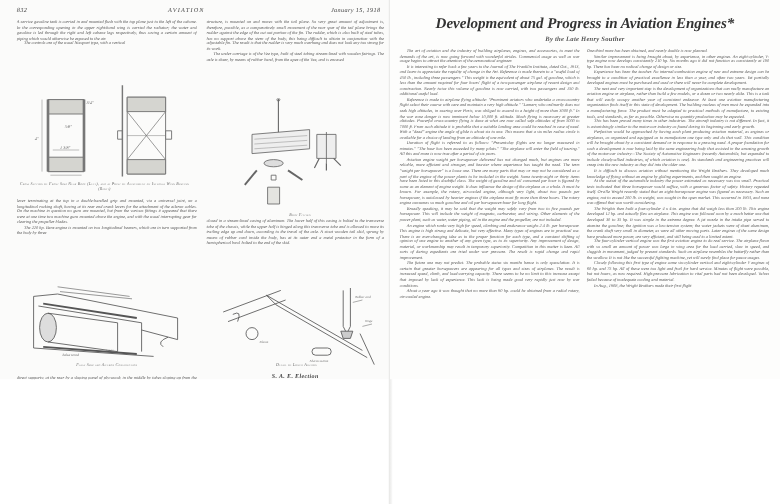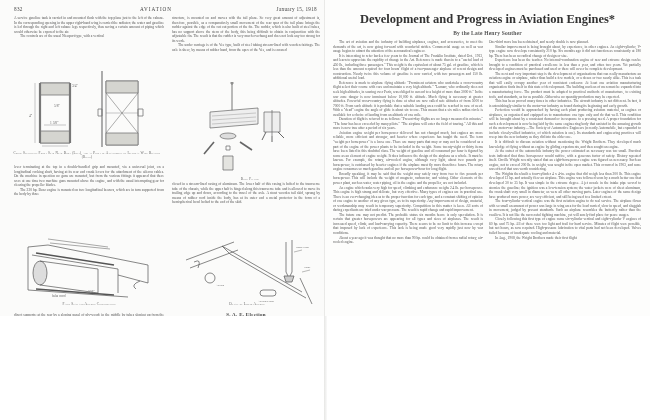--- a/index.html
+++ b/index.html
@@ -1,17 +1,17 @@
 <!DOCTYPE html>
 <html><head>
 <meta charset="utf-8">
 <style>
   html,body{margin:0;padding:0;background:#fff;}
   body{width:650px;height:420px;overflow:hidden;position:relative;font-family:"Liberation Serif",serif;color:#3a3a3a;}
-  .page{position:absolute;top:0;width:325px;height:316px;background:#fbfbfa;overflow:hidden;}
+  .page{position:absolute;top:0;width:325px;height:316px;background:#fbfbfa;overflow:hidden;font-style:italic;}
   .left{left:0;}
   .right{left:325px;background:#fdfdfc;}
   .spine{position:absolute;left:324px;top:0;width:3px;height:420px;background:linear-gradient(to right,#e6e6e4,#fafafa);}
   .hdr{position:absolute;top:6px;font-size:5.2px;letter-spacing:0.3px;color:#444;}
   .txt{position:absolute;font-size:3.6px;line-height:4.55px;text-align:justify;color:#555;overflow:hidden;}
   .txt p{margin:0;text-indent:6px;}
   .cap{position:absolute;font-size:3.4px;line-height:4.3px;text-align:center;color:#666;font-variant:small-caps;letter-spacing:0.2px;}
   .sec-title{position:absolute;font-size:5px;text-align:center;color:#444;font-weight:bold;letter-spacing:0.3px;}
   .rule{position:absolute;height:0;border-top:0.6px solid #999;}
   .title{position:absolute;left:0;width:325px;top:12px;text-align:center;font-size:12.5px;font-weight:bold;color:#333;}

